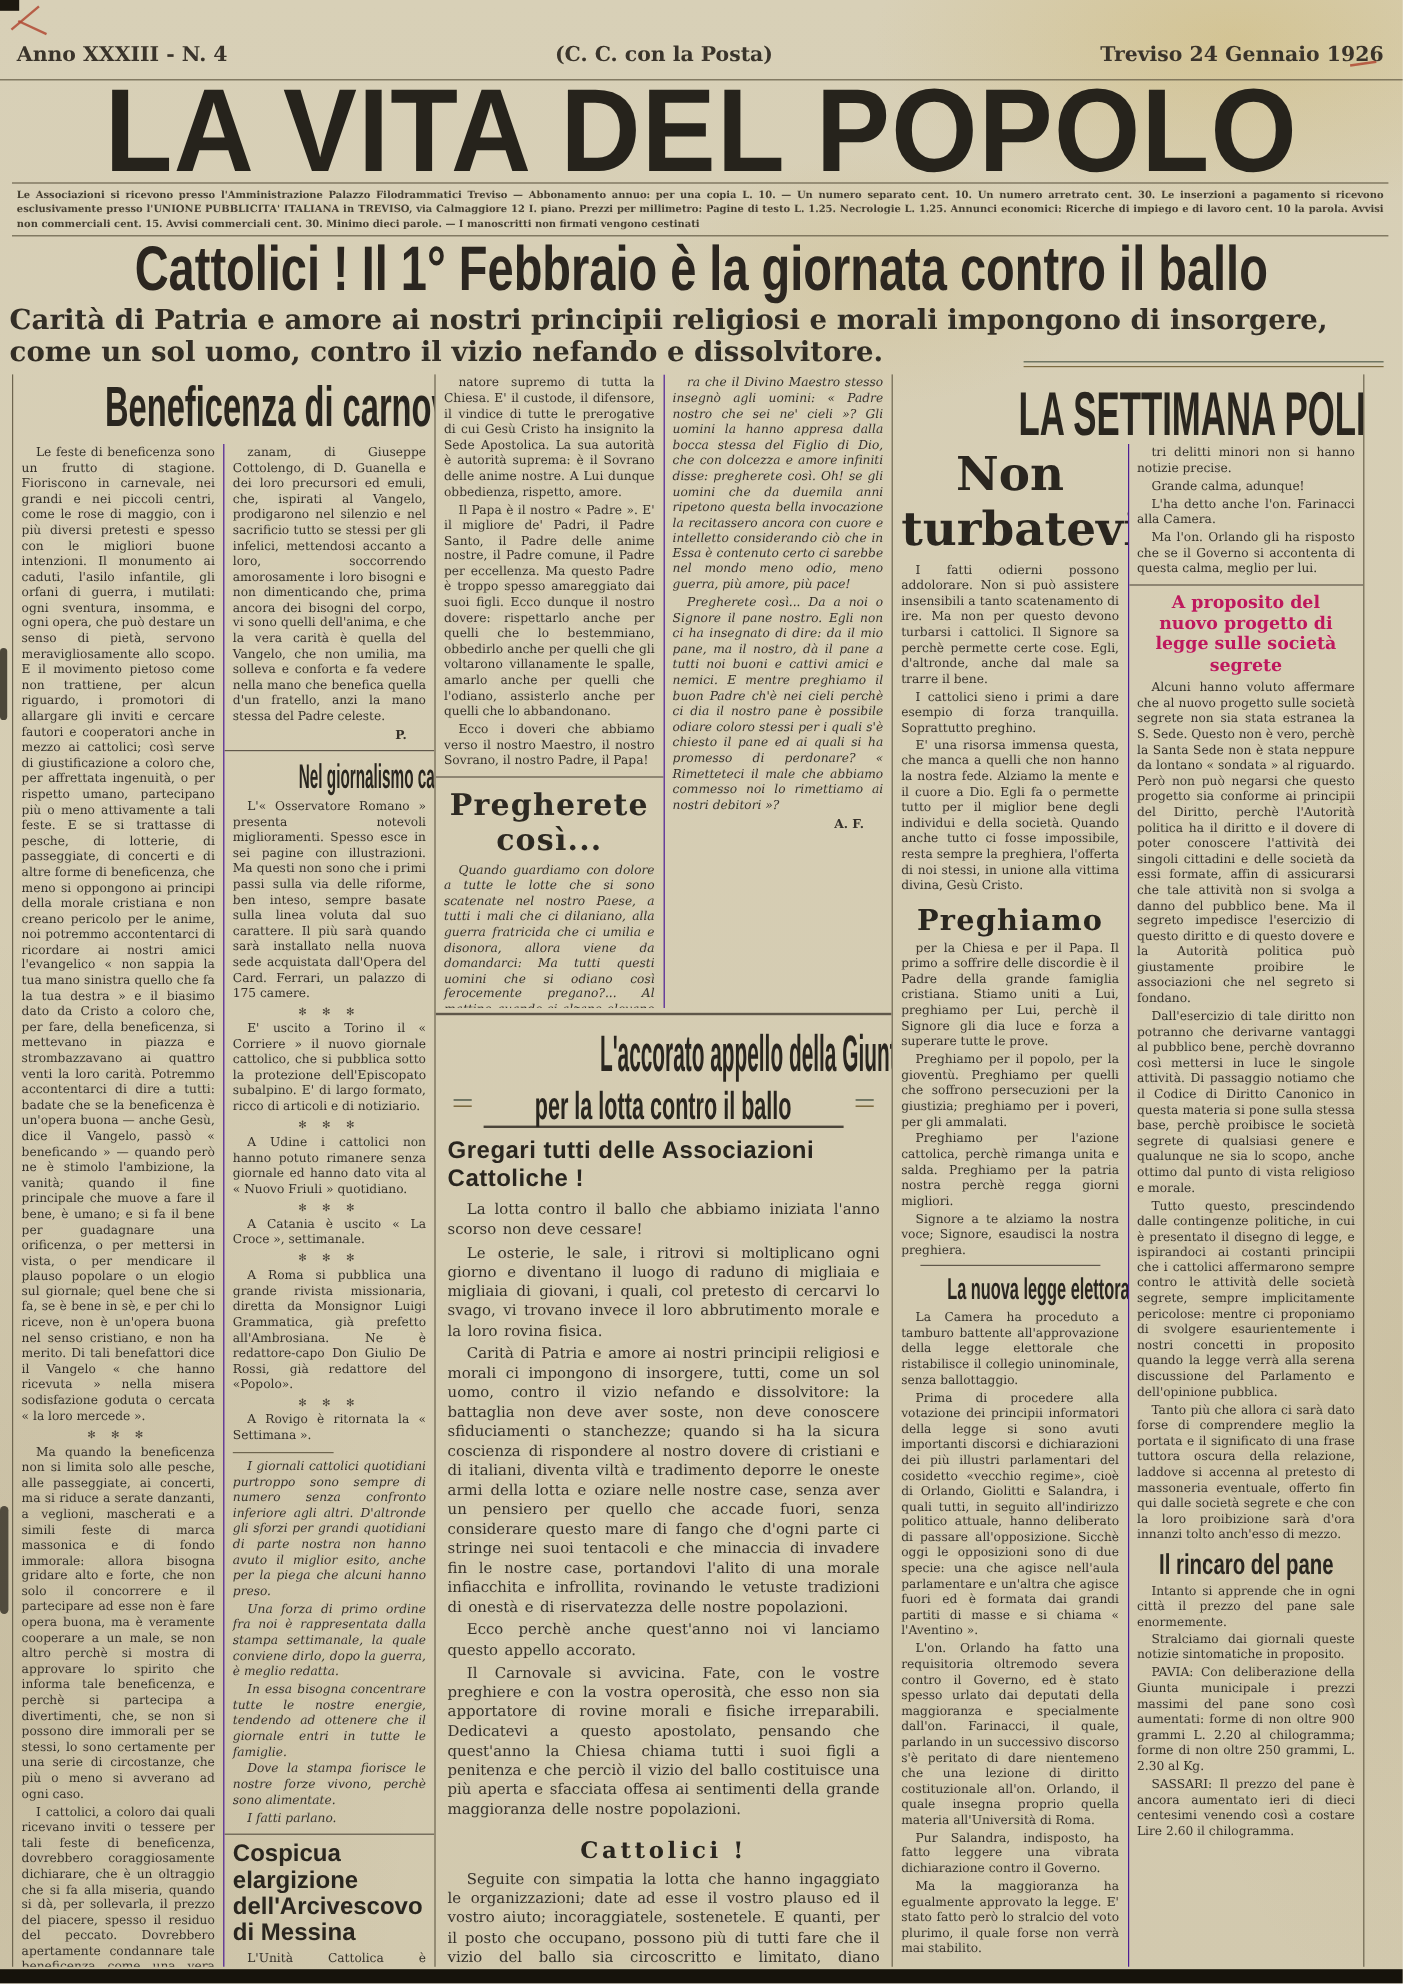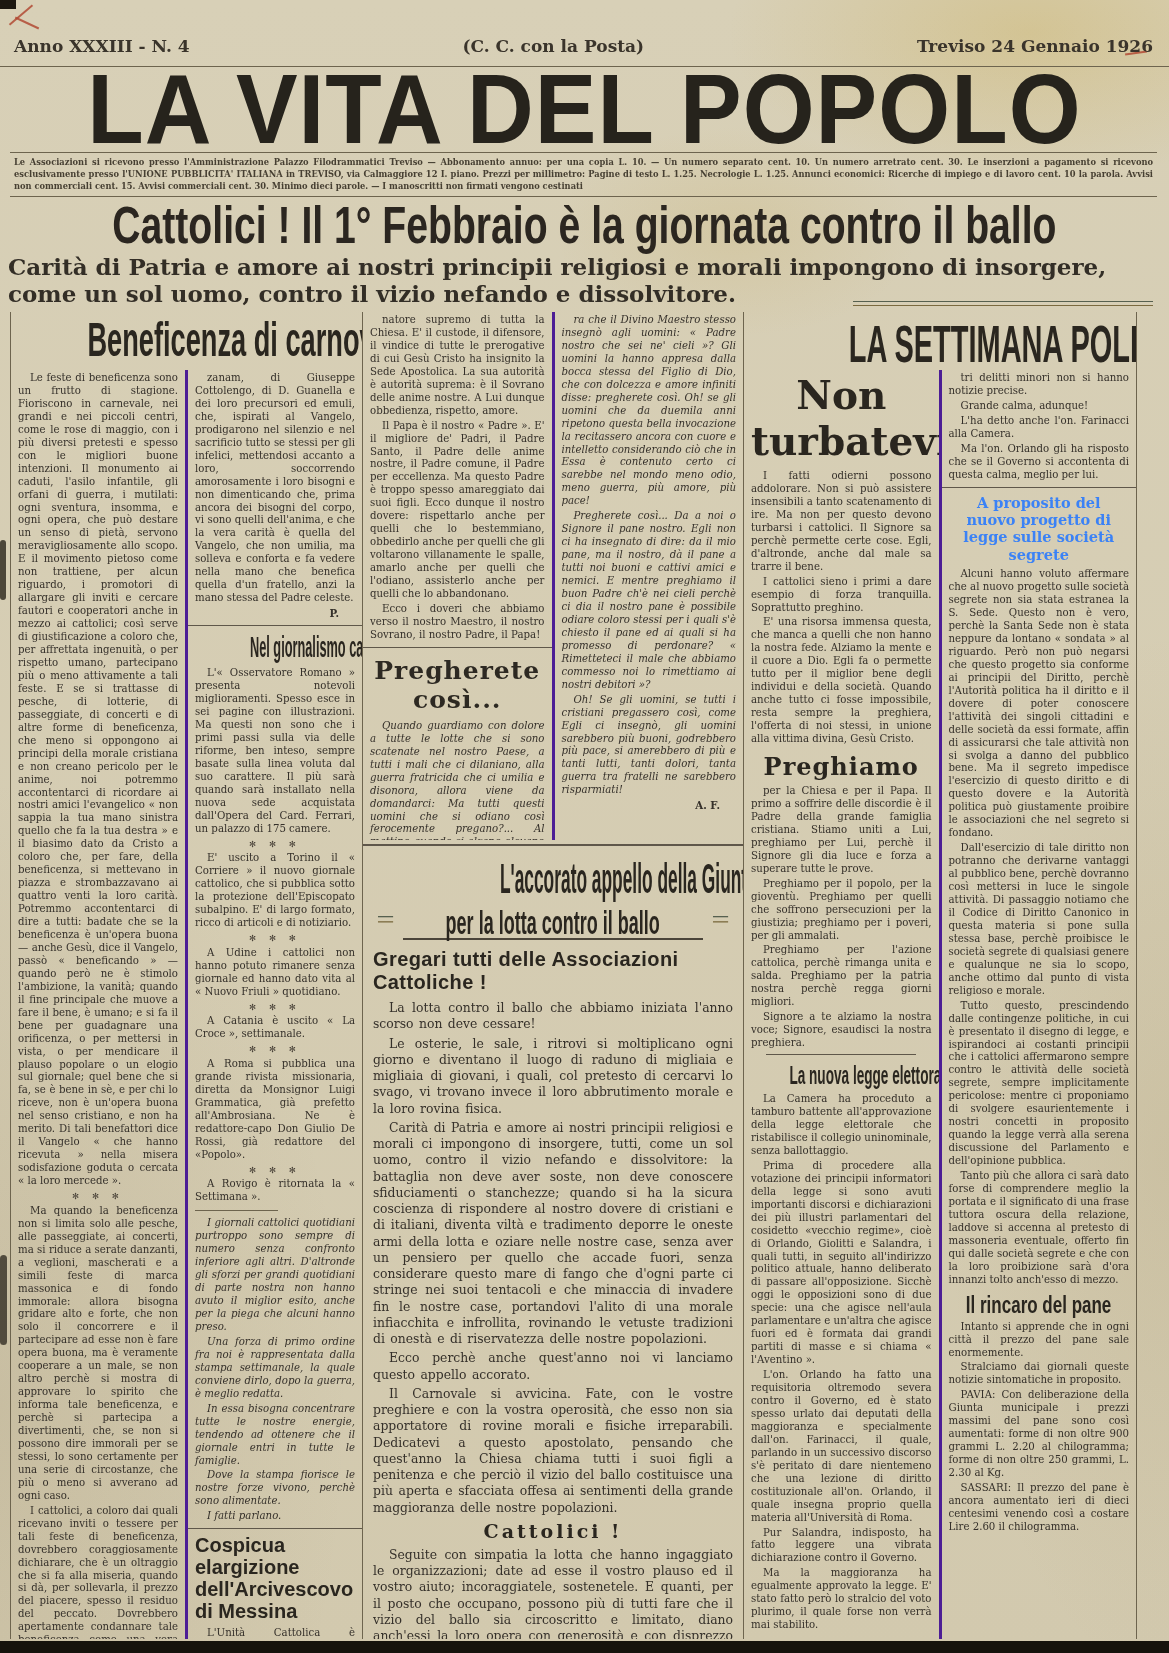--- a/index.html
+++ b/index.html
@@ -28,21 +28,21 @@
         color:#332e26;text-align:left;}
   .deck-fill{position:absolute;right:6px;bottom:4px;width:300px;border-top:1px solid #56604f;border-bottom:1px solid #7b6a3f;height:3px;}
   
   .content{position:absolute;top:312px;left:10px;bottom:14px;display:flex;border-left:1px solid #6d644e;}
   .region{border-right:1px solid #6d644e;overflow:hidden;position:relative;}
   .regA{width:351px;}
   .regB{width:380px;}
   .regC{width:392px;}
   .cols{display:flex;align-items:stretch;}
   .col{flex:1;padding:2px 7px 0;overflow:hidden;}
-  .col + .col{border-left:3px solid #4c1d95;}
+  .col + .col{border-left:1px solid #4c1d95;}
   
   .col p, .wide p, .wsmall p{margin:0 0 2px;text-indent:12px;text-align:justify;
         font-size:10.2px;line-height:1.27;color:#35302a;}
   .wide p{font-size:12.4px;line-height:1.31;text-indent:16px;word-spacing:1.5px;margin-bottom:3px;}
   p.p-i{font-style:italic;}
   p.p-sig{text-align:right;text-indent:0;font-weight:bold;padding-right:16px;margin:2px 0 4px;}
   p.p-sep{text-align:center;text-indent:0;letter-spacing:5px;font-size:8.5px;color:#494238;margin:3px 0;}
   div.p-rule{border-top:1px solid #6d644e;width:52%;margin:6px 0;}
   
   .slab{font-family:"Liberation Sans","DejaVu Sans",sans-serif;font-weight:bold;color:#2a261f;}
@@ -55,29 +55,29 @@
   .h-cosp{font-weight:bold;font-size:20px;line-height:1.1;margin:4px 0 5px;color:#2a261f;font-family:"Liberation Sans",sans-serif;}
   .h-pregherete{font-size:25px;font-weight:600;text-align:center;letter-spacing:1px;margin:8px 0 6px;color:#2d2922;}
   .h-app1{height:44px;margin-top:8px;}
   .h-app1 span{font-size:31px;transform:scale(.56,1.38);}
   .h-app2{display:flex;align-items:center;gap:8px;height:36px;margin-top:2px;padding:0 12px;}
   .h-app2 .fl{flex:1;border-top:1px solid #56604f;border-bottom:1px solid #7b6a3f;height:3px;}
   .h-app2 span{font-size:25px;transform:scale(.72,1.3);transform-origin:center top;display:inline-block;white-space:nowrap;}
   .app-underline{width:300px;margin:2px auto 8px;border-top:2px solid #4b453a;}
   .h-gregari{font-family:"Liberation Sans",sans-serif;font-weight:bold;font-size:20px;letter-spacing:.4px;
              margin:4px 0 6px;color:#2a261f;}
-  .h-catt2{text-align:center;font-weight:bold;font-size:19px;letter-spacing:3px;margin:4px 0 5px;color:#2a261f;}
+  .h-catt2{text-align:center;font-weight:bold;font-size:19px;letter-spacing:3px;margin:15px 0 5px;color:#2a261f;}
   .h-sett{height:56px;margin-top:2px;}
   .h-sett span{font-size:46px;transform:scale(.63,1.12);}
   .h-nonturb{font-size:39px;font-weight:bold;text-align:center;margin:0 0 6px;color:#2a261f;}
   .h-pregh{font-size:24px;font-weight:bold;text-align:center;letter-spacing:1px;margin:6px 0 4px;color:#2a261f;}
   .h-legge{height:28px;margin:4px 0 4px;}
   .h-legge span{font-size:20px;transform:scale(.68,1.25);}
   .h-small{font-size:17px;font-weight:bold;text-align:center;margin:6px 0 4px;color:#2a261f;}
-  .h-segrete{font-weight:bold;font-size:14.5px;line-height:1.2;text-align:center;margin:6px 4px 5px;color:#3b82f6;}
+  .h-segrete{font-weight:bold;font-size:14.5px;line-height:1.2;text-align:center;margin:6px 4px 5px;color:#be185d;}
   .h-rincaro{height:26px;margin:4px 0 4px;}
   .h-rincaro span{font-size:20px;transform:scale(.85,1.2);}
   .sect-rule{border-top:1.5px solid #5f574a;margin:5px -7px;}
   .short-center{width:150px;margin:4px auto 6px;border-top:1.5px solid #5f574a;}
   .b-rule{border-top:2px solid #5f574a;margin:4px 0 0;}
   
   .bottom-band{position:absolute;left:0;right:0;bottom:0;height:12px;background:#16130c;}
   .corner-mark{position:absolute;top:0;left:0;width:16px;height:9px;background:#1c1810;}
   .edge-mark1{position:absolute;left:0;top:540px;width:6px;height:60px;background:rgba(30,26,18,.75);border-radius:3px;}
   .edge-mark2{position:absolute;left:0;top:1255px;width:7px;height:90px;background:rgba(30,26,18,.7);border-radius:4px;}
@@ -180,21 +180,20 @@
           </div>
         <div class="sect-rule"></div>
         <div class="h-pregherete">Pregherete così...</div>
         <div>
             <p class="p-i">Quando guardiamo con dolore a tutte le lotte che si sono scatenate nel nostro Paese, a tutti i mali che ci dilaniano, alla guerra fratricida che ci umilia e disonora, allora viene da domandarci: Ma tutti questi uomini che si odiano così ferocemente pregano?... Al mattino quando si alzano elevano la loro mente a Dio e con cuore recitano quella bella, sublime preghie-</p>
           </div>
       </div>
       <div class="col">
           <p class="p-i">ra che il Divino Maestro stesso insegnò agli uomini: « Padre nostro che sei ne' cieli »? Gli uomini la hanno appresa dalla bocca stessa del Figlio di Dio, che con dolcezza e amore infiniti disse: pregherete così. Oh! se gli uomini che da duemila anni ripetono questa bella invocazione la recitassero ancora con cuore e intelletto considerando ciò che in Essa è contenuto certo ci sarebbe nel mondo meno odio, meno guerra, più amore, più pace!</p>
           <p class="p-i">Pregherete così... Da a noi o Signore il pane nostro. Egli non ci ha insegnato di dire: da il mio pane, ma il nostro, dà il pane a tutti noi buoni e cattivi amici e nemici. E mentre preghiamo il buon Padre ch'è nei cieli perchè ci dia il nostro pane è possibile odiare coloro stessi per i quali s'è chiesto il pane ed ai quali si ha promesso di perdonare? « Rimetteteci il male che abbiamo commesso noi lo rimettiamo ai nostri debitori »?</p>
-          <p class="p-i">Oh! Se gli uomini, se tutti i cristiani pregassero così, come Egli ci insegnò, gli uomini sarebbero più buoni, godrebbero più pace, si amerebbero di più e tanti lutti, tanti dolori, tanta guerra tra fratelli ne sarebbero risparmiati!</p>
           <p class="p-sig">A. F.</p>
         </div>
     </div>
     <div class="b-rule"></div>
     <div class="cwrap h-app1 slab">
       <span>L'accorato appello della Giunta Diocesana</span>
     </div>
     <div class="h-app2 slab">
       <span class="fl"></span>
       <span>per la lotta contro il ballo</span>

